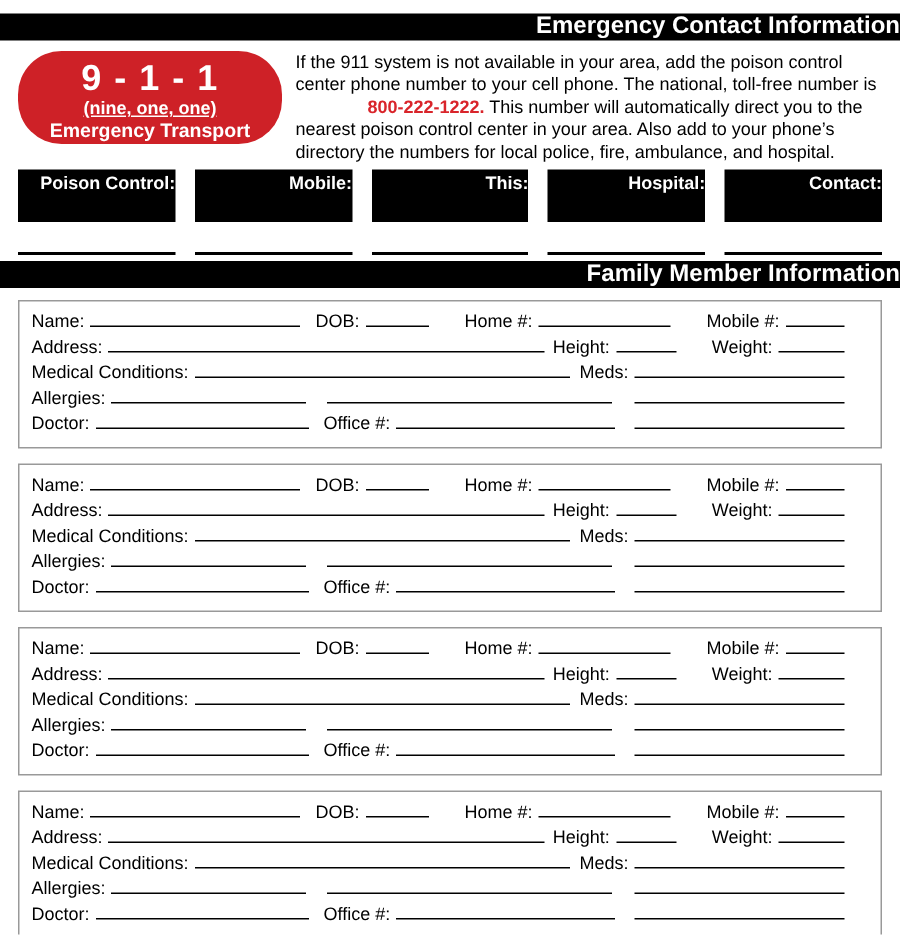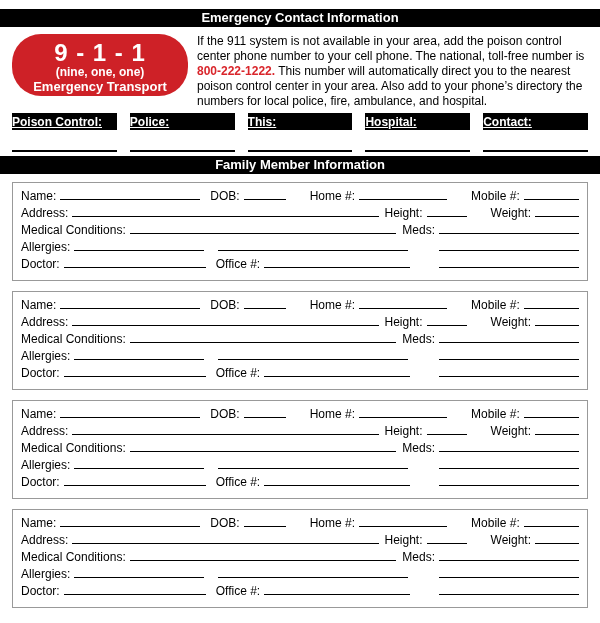--- a/index.html
+++ b/index.html
@@ -13,58 +13,58 @@
   * { margin: 0; padding: 0; box-sizing: border-box; }
   html, body { background: #ffffff; }
   body {
     width: 600px; height: 623px; overflow: hidden;
     font-family: "Liberation Sans", sans-serif;
     color: #000;
   }
   .bar {
     background: var(--bar_bg); color: var(--bar_text);
     height: 18px; line-height: 18px;
-    text-align: center; font-weight: bold; font-size: 13px;
+    text-align: right; font-weight: bold; font-size: 16px;
   }
   .bar.top { margin-top: 9px; }
   .bar.family { margin-top: 4px; }
 
   
   .contact-row { display: flex; margin: 7px 8px 0 12px; }
   .badge-911 {
     flex: none; width: 176px; height: 62px;
     background: var(--badge_red); color: #fff;
     text-align: center; padding-top: 5px; border-radius: 29px;
   }
   .badge-911 .num { font-size: 24px; font-weight: bold; line-height: 27px; letter-spacing: 1px; }
-  .badge-911 .words { font-size: 12px; font-weight: bold; line-height: 13px; }
+  .badge-911 .words { font-size: 12px; font-weight: bold; line-height: 13px; text-decoration: underline; }
   .badge-911 .sub { font-size: 13px; font-weight: bold; line-height: 15px; }
   .instructions {
     flex: 1; margin-left: 9px;
     font-size: 12px; line-height: 15px;
   }
-  .instructions .phone { color: var(--phone_red); font-weight: bold; }
+  .instructions .phone { color: var(--phone_red); font-weight: bold; margin-left: 48px; }
 
   
   .contact-labels, .contact-lines { display: flex; gap: 13px; margin: 0 12px; }
   .contact-labels { margin-top: 4px; }
   .clabel {
     flex: 1; background: var(--bar_bg); color: var(--bar_text);
-    height: 17px; line-height: 18px; text-align: left;
-    font-weight: bold; font-size: 12px; text-decoration: underline;
+    height: 35px; line-height: 18px; text-align: right;
+    font-weight: bold; font-size: 12px;
   }
   .contact-lines { margin-top: 20px; }
   .cline { flex: 1; height: 0; border-bottom: 2px solid var(--line_black); }
 
   
   .member-list { margin-top: 8px; }
   .member-card {
     border: 1px solid var(--card_border);
     margin: 0 12px 10px 12px;
-    height: 99px; padding: 6px 8px 0 8px;
+    height: 99px; padding: 6px 24px 0 8px;
     background: #fff;
   }
   .frow { display: flex; align-items: baseline; height: 17px; font-size: 12px; white-space: nowrap; }
   .lbl { flex: none; }
   .fl {
     flex: none; height: 0; border-bottom: 1px solid var(--line_black);
     margin-left: 4px; margin-bottom: -2px;
   }
   .grow { flex: 1; }
   .g10 { margin-left: 10px; } .g12 { margin-left: 24px; }
@@ -88,21 +88,21 @@
     <div class="badge-911">
       <div class="num">9 - 1 - 1</div>
       <div class="words">(nine, one, one)</div>
       <div class="sub">Emergency Transport System</div>
     </div>
     <p class="instructions"><span>If the 911 system is not available in your area, add the poison control center phone number to your cell phone. The national, toll-free number is </span><strong class="phone">800-222-1222.</strong><span> This number will automatically direct you to the nearest poison control center in your area. Also add to your phone’s directory the numbers for local police, fire, ambulance, and hospital.</span></p>
   </div>
 
   <div class="contact-labels">
     <div class="clabel">Poison Control:</div>
-    <div class="clabel">Police:</div>
+    <div class="clabel">Mobile:</div>
     <div class="clabel">This:</div>
     <div class="clabel">Hospital:</div>
     <div class="clabel">Contact:</div>
   </div>
 
   <div class="contact-lines">
     <div class="cline"></div>
     <div class="cline"></div>
     <div class="cline"></div>
     <div class="cline"></div>

